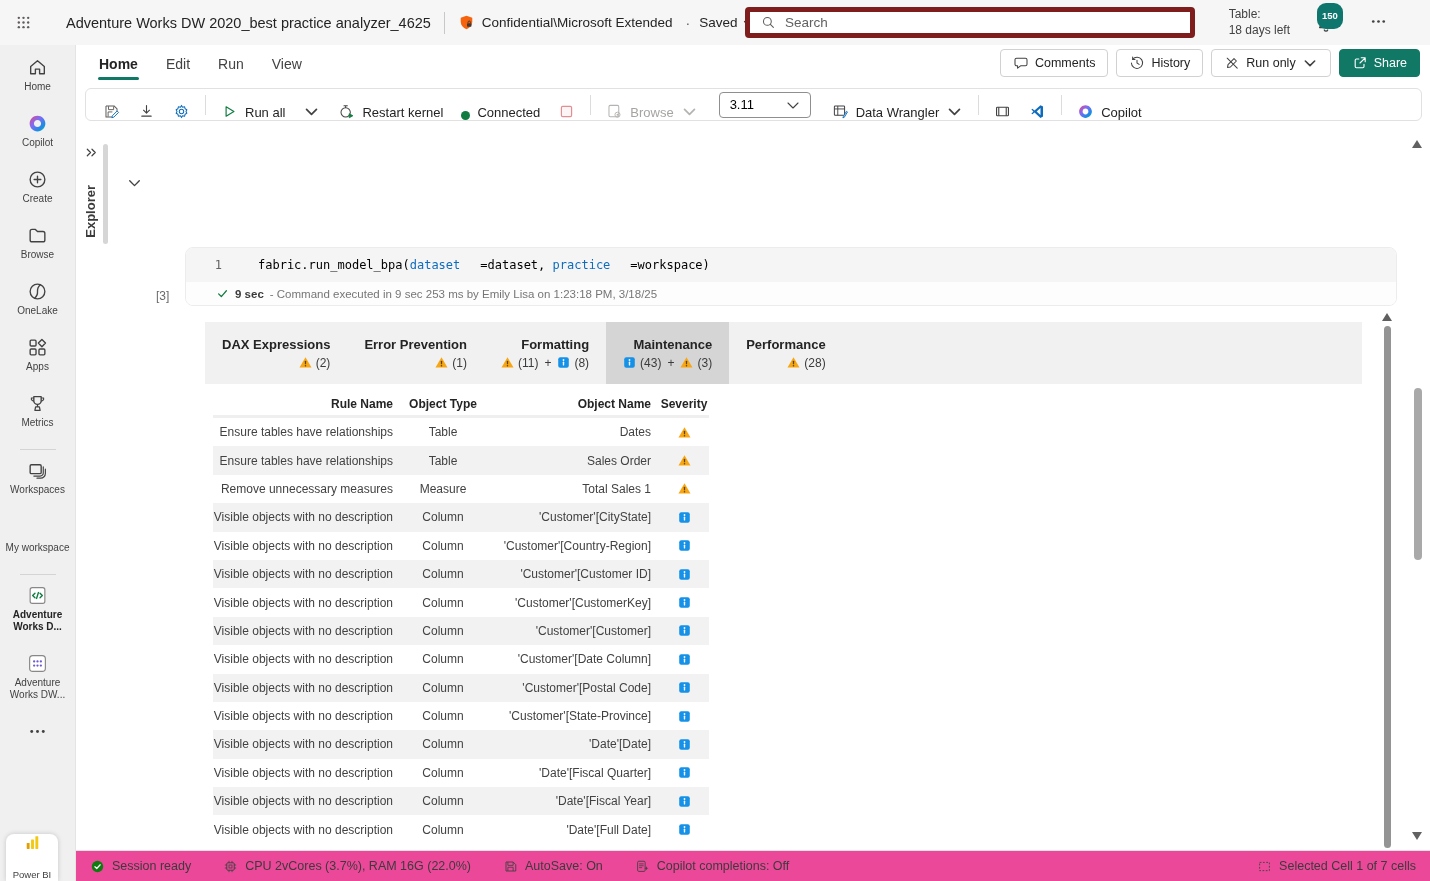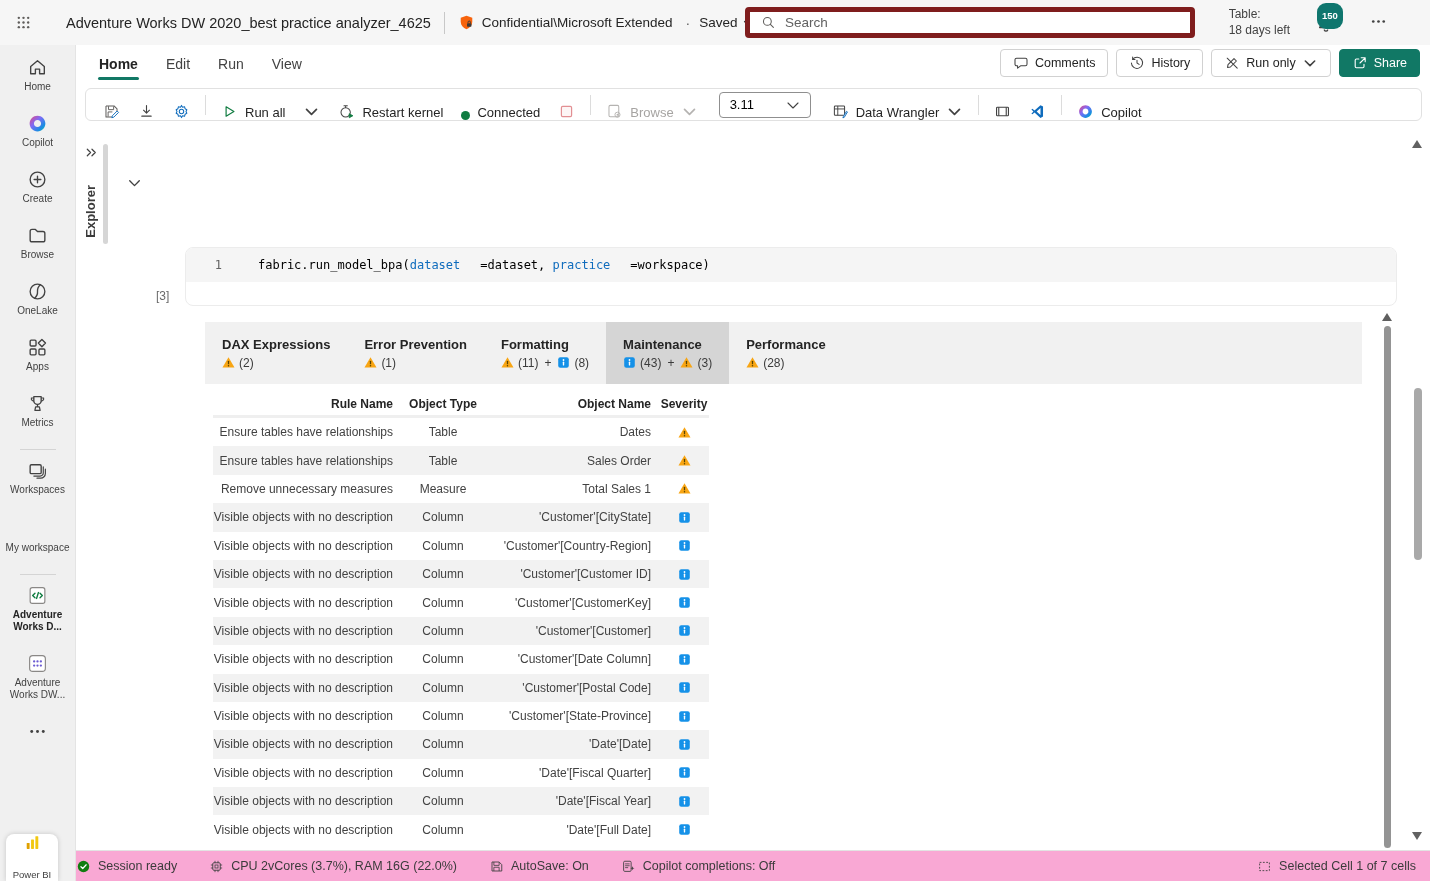--- a/index.html
+++ b/index.html
@@ -100,21 +100,21 @@
   .ln { width:52px; text-align:right; padding-right:16px; color:#636363; }
   .seg-code { color:#000000; white-space:pre;margin-left:20px; }
   .seg-param { color:#0F6CBD; white-space:pre; }
   .exec-row { height:23px; display:flex; align-items:center; gap:6px; padding-left:30px; font-size:11.5px; background:#fdfdfd; }
   .exec-row .icon svg { width:13px; height:13px; }
   .exec-dur { font-weight:bold; color:#3b3b3b; }
   .exec-detail { color:#767676; }
   .exec-count { position:absolute; left:80px; top:159px; font-size:12px; color:#6a6a6a; }
 
   .otabs { position:absolute; left:129px; top:192px; width:1157px; height:62px; background:#f1f1f1; display:flex; }
-  .otab { display:flex; flex-direction:column; align-items:flex-start; justify-content:center; gap:4px;
+  .otab { display:flex; flex-direction:column; align-items:flex-end; justify-content:center; gap:4px;
           padding:4px 17px; cursor:pointer; }
   .otab.selected { background:#d5d5d5; }
   .otab-label { font-size:13px; font-weight:bold; color:#242424; }
   .otab-badges { display:flex; align-items:center; gap:4px; font-size:12px; color:#3b3b3b; }
   .otab-badges .icon svg { width:13px; height:13px; }
   .otab-plus { margin:0 2px; }
 
   .bpa-table { position:absolute; left:137px; top:263px; width:496px; font-size:12px; }
   .thead { display:grid; grid-template-columns:186px 88px 172px 50px; height:25px; align-items:center;
            font-weight:bold; color:#242424; border-bottom:3px solid #efefef; }
@@ -127,22 +127,22 @@
   .c-sev { display:flex; justify-content:center; }
   .c-sev .icon svg { width:13px; height:13px; }
   .c-sev-h { text-align:center; }
 
   .scroll-arrow { position:absolute; background:none; border:none; cursor:pointer; line-height:0; }
   .scroll-arrow svg { width:10px; height:8px; }
   .inner-thumb { position:absolute; left:1308px; top:196px; width:7px; height:522px; background:#949494; border-radius:4px; cursor:grab; }
   .outer-thumb { position:absolute; left:1338px; top:258px; width:8px; height:172px; background:#a9a9a9; border-radius:4px; cursor:grab; }
 
   
-  .statusbar { position:absolute; left:76px; right:0; bottom:0; height:31px; background:#f9a8d4;
-               border-top:1px solid #e3e3e3; display:flex; align-items:center; padding-left:0; gap:32px;
+  .statusbar { position:absolute; left:76px; right:0; bottom:0; height:31px; background:#ec4899;
+               border-top:1px solid #e3e3e3; display:flex; align-items:center; padding-left:14px; gap:32px;
                font-size:12.5px; color:#3b3b3b;margin-top:8px; }
   .st-item { display:flex; align-items:center; gap:7px; background:none; border:none; font-family:inherit;
              font-size:12.5px; color:#3b3b3b; }
   .st-item .icon svg { width:15px; height:15px; }
   .st-right { position:absolute; right:14px; display:flex; align-items:center; gap:7px; }
   .st-right .icon svg { width:15px; height:15px; }
 </style>
 </head>
 <body>
 
@@ -569,20 +569,29 @@
             <path d="M3.5 5.5 L8 10 L12.5 5.5" fill="none" stroke="#424242" stroke-width="1.3" stroke-linecap="round" stroke-linejoin="round"></path>
           </svg>
       </span>
     </button>
 
     <div class="code-cell">
       <div class="code-row">
         <span class="ln">1</span>
         <span class="code-content"><span class="seg-code">fabric.run_model_bpa(</span><span class="seg-param">dataset</span><span class="seg-code">=dataset, </span><span class="seg-param">practice</span><span class="seg-code">=workspace)</span></span>
       </div>
+      <div class="exec-row">
+        <span class="icon">
+          <svg viewBox="0 0 20 20">
+              <path d="M4 10.5 L8.2 14.7 L16 5.8" fill="none" stroke="#107C41" stroke-width="1.9" stroke-linecap="round" stroke-linejoin="round"></path>
+            </svg>
+        </span>
+        <span class="exec-dur">9 sec</span>
+        <span class="exec-detail">- Command executed in 9 sec 253 ms by Emily Lisa on 1:23:18 PM, 3/18/25</span>
+      </div>
     </div>
     <span class="exec-count">[3]</span>
 
     <div class="otabs">
         <div class="otab">
           <span class="otab-label">DAX Expressions</span>
           <span class="otab-badges">
             <span class="icon">
               <svg viewBox="0 0 16 16">
                 <path d="M8 1.6 L15.4 14.3 H0.6 Z" fill="#F8A513"></path>

